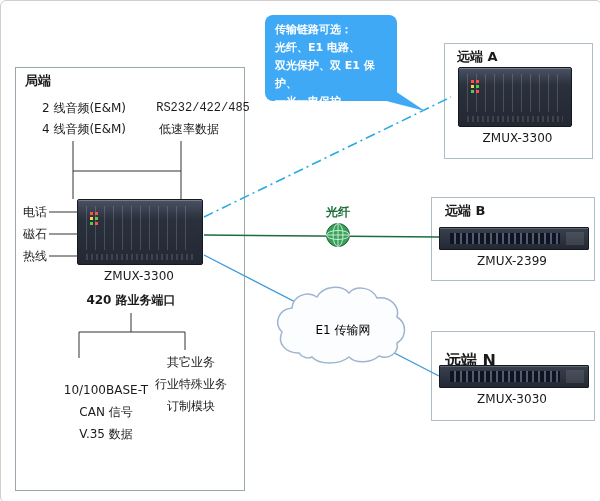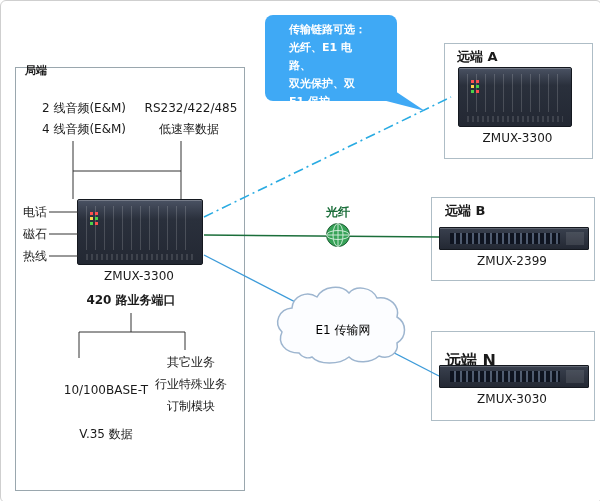--- a/index.html
+++ b/index.html
@@ -8,21 +8,21 @@
   .t{position:absolute;font-size:12px;line-height:14px;white-space:nowrap;}
   .center{text-align:center;}
   .bold{font-weight:bold;}
   .group-box{position:absolute;background:#fff;border:1px solid #9aa7ae;}
   .overlay{position:absolute;left:0;top:0;z-index:5;pointer-events:none;}
   .above{z-index:6;}
 
   
   .callout{position:absolute;left:264px;top:14px;width:132px;height:86px;box-sizing:border-box;
     background:var(--callout-bg,#3fa9f5);border-radius:8px;color:#fff;font-size:11px;font-weight:bold;
-    line-height:18px;padding:6px 24px;z-index:6;}
+    line-height:18px;padding:6px 10px;z-index:6;}
 
   
   .device-big{position:absolute;background:linear-gradient(#4a5263,#2a303c 30%,#232833);
     border:1px solid #14181f;border-radius:2px;box-shadow:inset 0 1px 0 rgba(255,255,255,.25);}
   .device-big::before{content:"";position:absolute;left:8px;right:8px;top:6px;bottom:14px;
     background:repeating-linear-gradient(90deg,rgba(255,255,255,.16) 0 1px,transparent 1px 9px);}
   .device-big::after{content:"";position:absolute;left:8px;right:8px;bottom:4px;height:6px;
     background:repeating-linear-gradient(90deg,rgba(255,255,255,.12) 0 2px,transparent 2px 5px);}
   .leds{position:absolute;left:12px;top:12px;width:3px;height:3px;background:#ff5050;
     box-shadow:0 5px 0 #ffd24a,0 10px 0 #4ad24a,5px 0 0 #ff5050,5px 5px 0 #4ad24a,5px 10px 0 #ff5050;}
@@ -36,38 +36,39 @@
     background:rgba(255,255,255,.10);}
 
   .green{color:var(--fiber-line,#1b6e3a);font-weight:bold;}
 </style>
 </head>
 <body>
 
 <div class="canvas">
 
   <div class="group-box" style="left:14px;top:66px;width:228px;height:422px;"></div>
-  <div class="t bold" style="left:24px;top:63px;font-size:11px;">局端</div>
+  <div class="t bold" style="left:24px;top:73px;font-size:13px;">局端</div>
 
   <div class="t center" style="left:30px;top:100px;width:106px;">2 线音频(E&amp;M)</div>
-  <div class="t center" style="left:140px;top:100px;width:100px;">RS232/422/485</div>
+  <div class="t center" style="left:152px;top:100px;width:100px;font-family:Liberation Mono, monospace;">RS232/422/485</div>
   <div class="t center" style="left:30px;top:121px;width:106px;">4 线音频(E&amp;M)</div>
   <div class="t center" style="left:138px;top:121px;width:100px;">低速率数据</div>
 
   <div class="t" style="left:22px;top:204px;">电话</div>
   <div class="t" style="left:22px;top:226px;">磁石</div>
   <div class="t" style="left:22px;top:248px;">热线</div>
 
   <div class="device-big" style="left:76px;top:198px;width:124px;height:64px;">
     <span class="leds"></span>
   </div>
   <div class="t center" style="left:76px;top:268px;width:124px;">ZMUX-3300</div>
   <div class="t center bold" style="left:30px;top:292px;width:200px;">420 路业务端口</div>
 
   <div class="t center" style="left:30px;top:382px;width:150px;">10/100BASE-T</div>
+  <div class="t center" style="left:30px;top:404px;width:150px;">CAN 信号</div>
   <div class="t center" style="left:30px;top:426px;width:150px;">V.35 数据</div>
 
   <div class="t center" style="left:128px;top:354px;width:124px;">其它业务</div>
   <div class="t center" style="left:128px;top:376px;width:124px;">行业特殊业务</div>
   <div class="t center" style="left:128px;top:398px;width:124px;">订制模块</div>
 
   <div class="group-box" style="left:443px;top:42px;width:147px;height:114px;border-color:#aebdc6;"></div>
   <div class="t bold" style="left:456px;top:49px;font-size:13px;">远端  A</div>
   <div class="device-big" style="left:457px;top:66px;width:112px;height:58px;">
     <span class="leds"></span>

